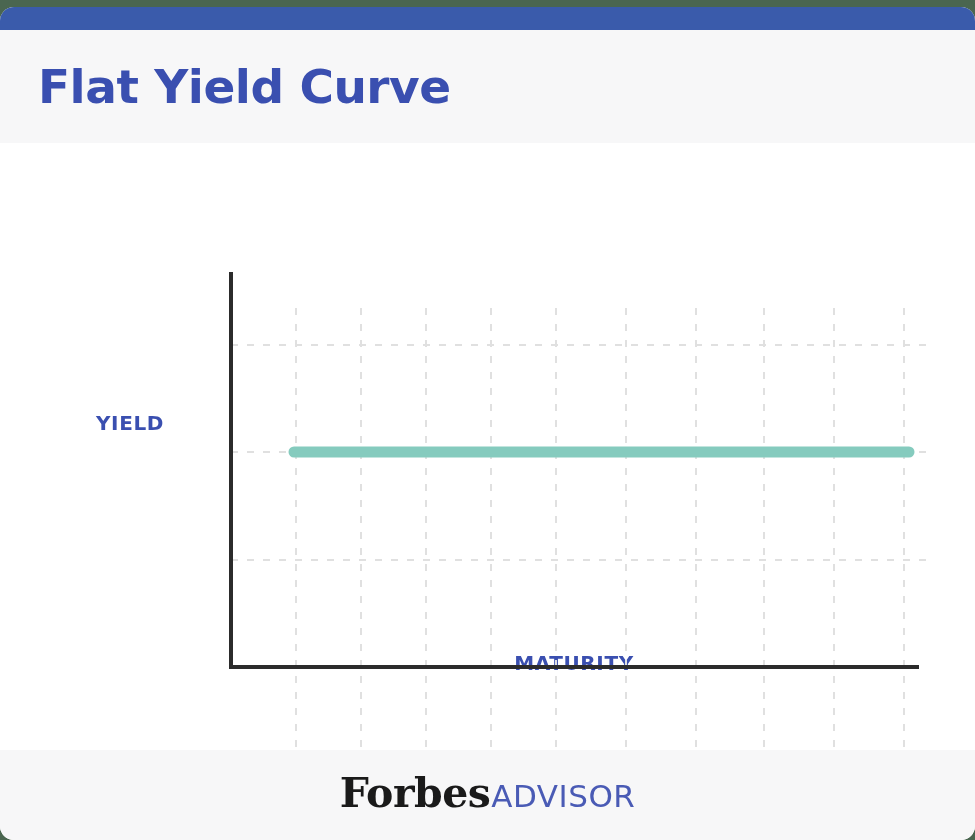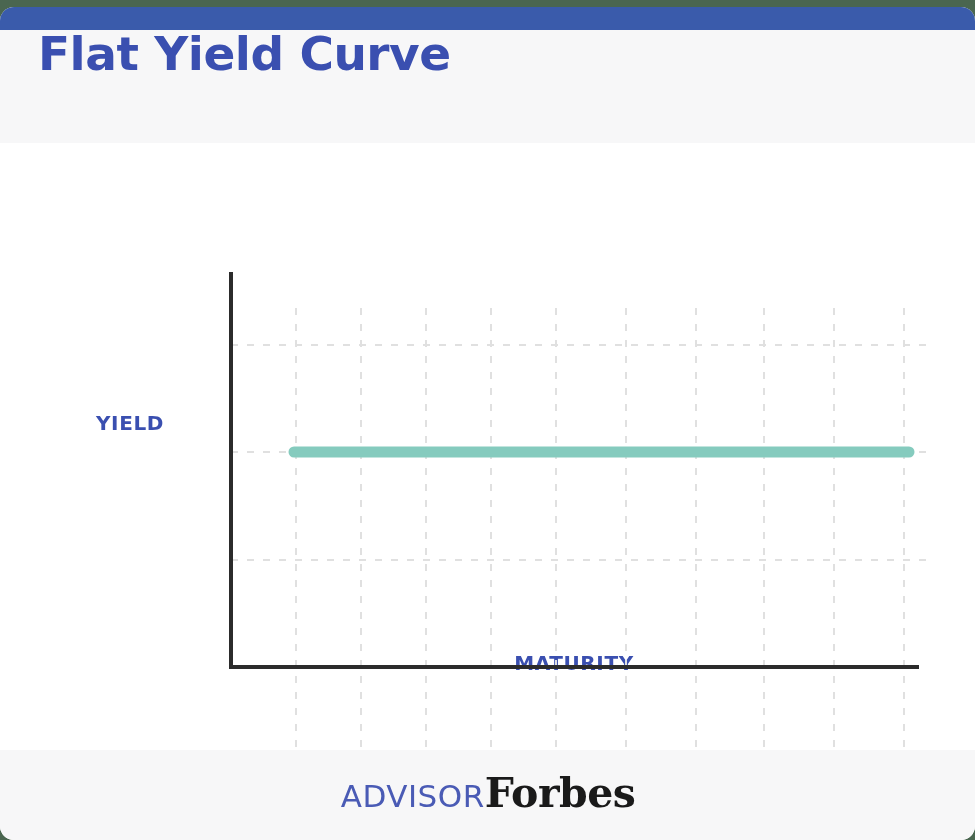--- a/index.html
+++ b/index.html
@@ -49,21 +49,21 @@
 
   
   #header-panel {
     position: absolute;
     left: 0;
     top: 23px;
     width: 975px;
     height: 113px;
     background: #f7f7f8;
     display: flex;
-    align-items: flex-start;
+    align-items: center;
   }
   #page-title {
     margin-left: 38px;
     font-family: "DejaVu Sans", sans-serif;
     font-size: 47px;
     font-weight: bold;
     letter-spacing: -0.5px;
     color: #3a4fb0;
     line-height: 1;
   }
@@ -200,19 +200,19 @@
 
           <line x1="25" y1="69" x2="25" y2="465" stroke="#2b2b2b" stroke-width="4"></line>
           <line x1="23" y1="464" x2="713" y2="464" stroke="#2b2b2b" stroke-width="4"></line>
         </svg>
 
       </div>
     </div>
 
     <div id="footer-panel" style="background: rgb(247, 247, 248);">
       <div id="brand-lockup">
+        <span id="brand-forbes" style="color: rgb(26, 26, 26);">Forbes</span>
         <span id="brand-advisor" style="color: rgb(74, 91, 181);">ADVISOR</span>
-        <span id="brand-forbes" style="color: rgb(26, 26, 26);">Forbes</span>
       </div>
     </div>
 
   </div>
 </div>
 
 </body></html>

